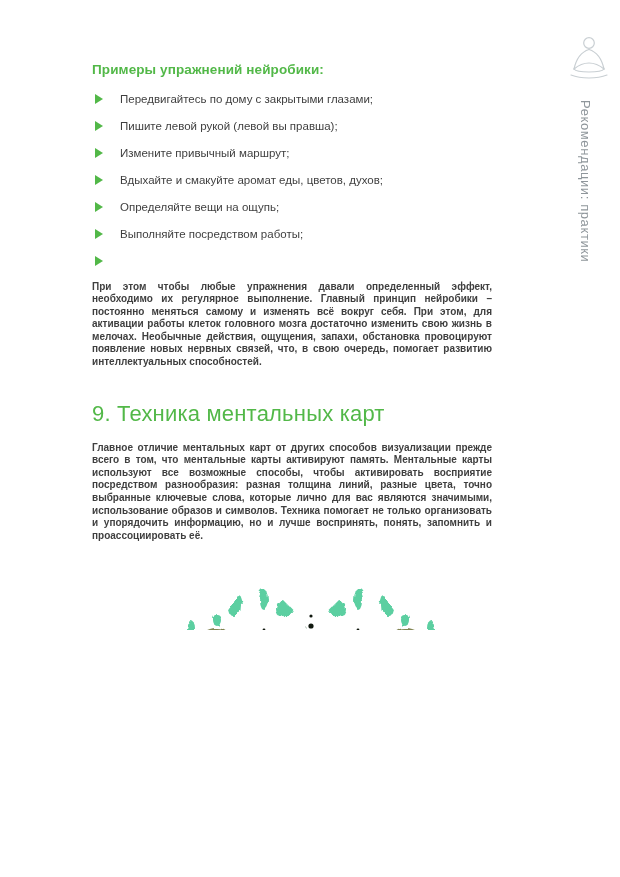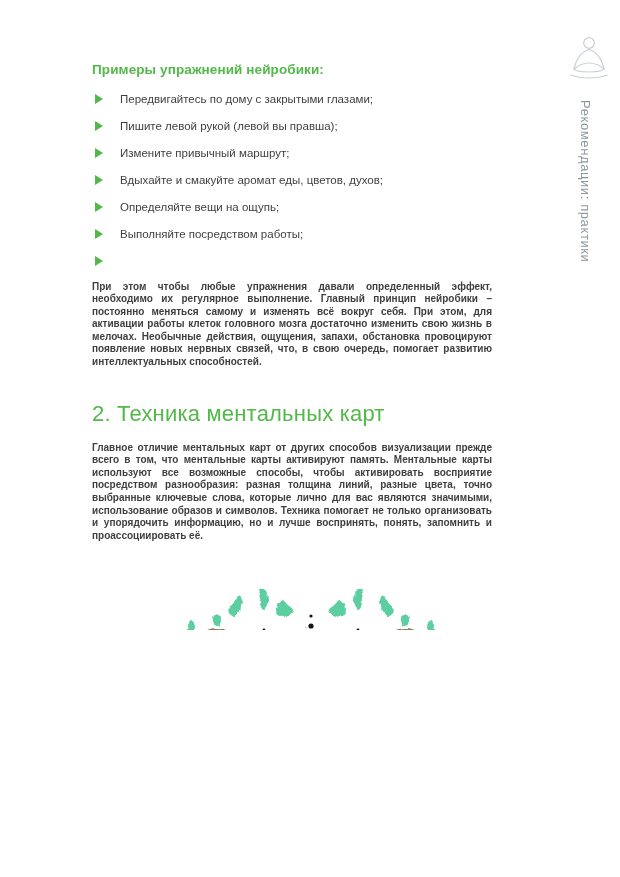--- a/index.html
+++ b/index.html
@@ -83,21 +83,21 @@
         <span class="bullet"></span>
         <span>Выполняйте посредством работы;</span>
       </li>
       <li>
         <span class="bullet"></span>
       </li>
     </ul>
 
     <p class="body-par">При этом чтобы любые упражнения давали определенный эффект, необходимо их регулярное выполнение. Главный принцип нейробики – постоянно меняться самому и изменять всё вокруг себя. При этом, для активации работы клеток головного мозга достаточно изменить свою жизнь в мелочах. Необычные действия, ощущения, запахи, обстановка провоцируют появление новых нервных связей, что, в свою очередь, помогает развитию интеллектуальных способностей.</p>
 
-    <h2 class="section-heading">2. Техника ментальных карт</h2>
+    <h2 class="section-heading">9. Техника ментальных карт</h2>
 
     <p class="body-par">Главное отличие ментальных карт от других способов визуализации прежде всего в том, что ментальные карты активируют память. Ментальные карты используют все возможные способы, чтобы активировать восприятие посредством разнообразия: разная толщина линий, разные цвета, точно выбранные ключевые слова, которые лично для вас являются значимыми, использование образов и символов. Техника помогает не только организовать и упорядочить информацию, но и лучше воспринять, понять, запомнить и проассоциировать её.</p>
   </div>
 
   <div class="meditation-icon">
     <svg width="46" height="50" viewBox="0 0 46 50" fill="none" stroke="#c9cfd3" stroke-width="1.2" stroke-linecap="round">
       <circle cx="23" cy="9" r="5.3"></circle>
       <path d="M23,15.5 C15,18 10,26 8,35"></path>
       <path d="M23,15.5 C31,18 36,26 38,35"></path>
       <path d="M8,35 C14,30 19,29 23,29 C27,29 32,30 38,35"></path>

